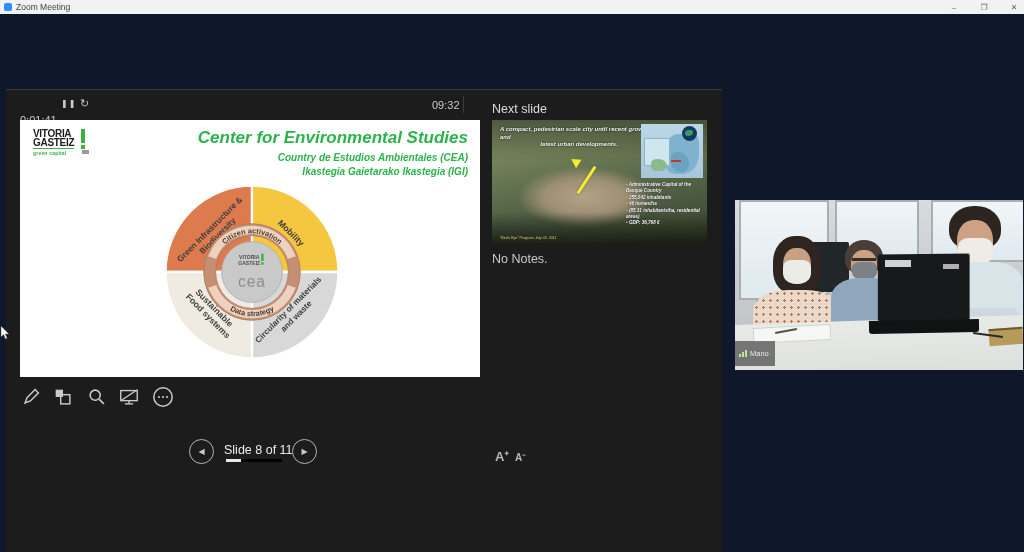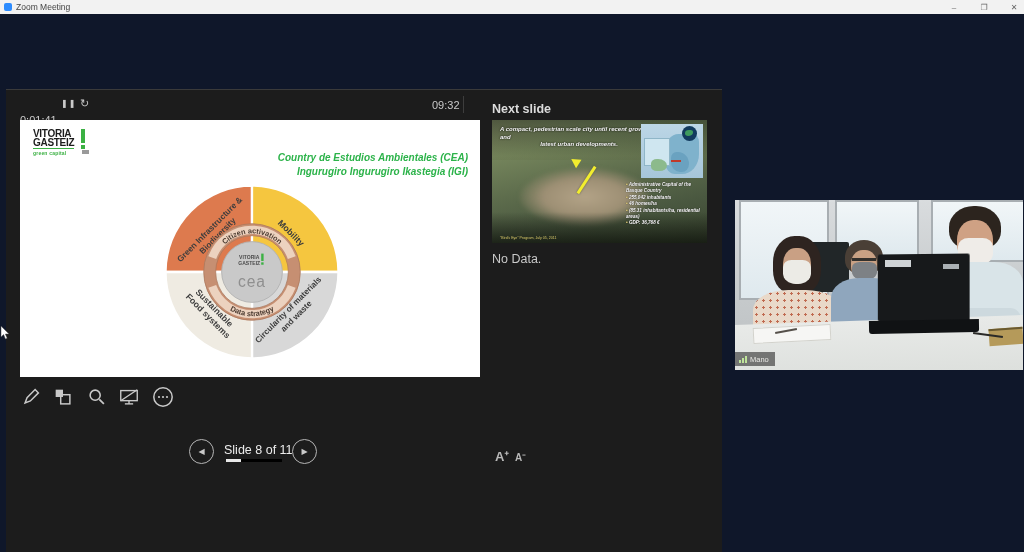--- a/index.html
+++ b/index.html
@@ -14,21 +14,21 @@
   .win-controls{position:absolute;right:4px;top:0;height:14px;display:flex;gap:18px;align-items:center;}
   .win-btn{font-size:8px;color:#666;width:12px;text-align:center;cursor:default;}
 
   
   .panel{left:6px;top:89px;width:716px;height:463px;background:#1c1c1c;border-top:1px solid #3a3a3a;}
   .timer-text{left:20px;top:114px;font-size:11px;color:#c9c9c9;}
   .pause-btn{left:61px;top:99px;font-size:8px;color:#c9c9c9;letter-spacing:1px;}
   .restart-btn{left:80px;top:97px;font-size:11px;color:#c9c9c9;}
   .clock{left:432px;top:99px;font-size:11px;color:#c9c9c9;}
   .vdivider{left:463px;top:96px;width:1px;height:17px;background:#3d3d3d;}
-  .nextslide-header{left:492px;top:102px;font-size:12.5px;color:#dcdcdc;font-weight:bold;}
+  .nextslide-header{left:492px;top:102px;font-size:12.5px;color:#dcdcdc;}
 
   
   .slide{left:20px;top:120px;width:460px;height:257px;background:#ffffff;}
   .logo{left:13px;top:9px;display:flex;align-items:flex-start;}
   .logo-txt{line-height:9px;font-weight:bold;font-size:10px;color:#1c1c1c;letter-spacing:-0.3px;font-stretch:condensed;}
   .logo-tag{font-size:5px;color:#3BB143;font-weight:bold;letter-spacing:.2px;border-top:1.5px solid #3BB143;margin-top:1px;padding-top:.5px;}
   .logo-bang{margin-left:2px;display:flex;flex-direction:column;align-items:center;}
   .bang-bar{width:4px;height:14px;background:#3BB143;}
   .bang-dot{width:4px;height:4px;background:#3BB143;margin-top:1.5px;}
   .bang-gray{width:7px;height:4px;background:#9a9a9a;margin-top:1px;margin-left:6px;}
@@ -110,21 +110,21 @@
   
   .table{left:-10px;top:120px;width:310px;height:60px;background:linear-gradient(180deg,#e8eae8,#dcdfdc);transform:rotate(-2deg);}
   .papers{left:18px;top:126px;width:76px;height:14px;background:#f6f6f4;border:1px solid #d2d2cc;transform:rotate(-3deg);}
   .pen{left:40px;top:130px;width:22px;height:1.5px;background:#55504a;transform:rotate(-10deg);}
   .laptop-screen{left:142px;top:54px;width:92px;height:68px;background:#17191b;border-radius:2px;transform:perspective(200px) rotateY(-4deg);}
   .laptop-label{left:150px;top:60px;width:26px;height:7px;background:#cfd3d6;}
   .laptop-label2{left:208px;top:64px;width:16px;height:5px;background:#aab0b4;}
   .laptop-base{left:134px;top:120px;width:110px;height:13px;background:#101214;border-radius:0 0 3px 3px;transform:rotate(-1deg);}
   .book{left:254px;top:128px;width:34px;height:15px;background:#b59a5a;border-top:2px solid #6a5a30;transform:rotate(-4deg);}
   .cable{left:238px;top:134px;width:30px;height:2px;background:#2a2a28;transform:rotate(8deg);}
-  .nametag{left:0px;bottom:4px;height:14px;background:rgba(25,25,25,.55);display:flex;align-items:center;padding:0 6px 0 4px;gap:3px;position:absolute;}
+  .nametag{left:0px;bottom:4px;height:25px;background:rgba(25,25,25,.55);display:flex;align-items:center;padding:0 6px 0 4px;gap:3px;position:absolute;}
   .sigbars{display:flex;align-items:flex-end;gap:1px;}
   .sigbars i{display:block;width:2px;background:#bfe49a;}
   .sb1{height:3px;} .sb2{height:5px;} .sb3{height:7px;}
   .nametag-text{font-size:7.5px;color:#e9e9e6;}
 
   .cursor{left:0px;top:326px;}
 </style>
 </head>
 <body>
 
@@ -155,22 +155,23 @@
         <div class="logo-txt">VITORIA</div>
         <div class="logo-txt">GASTEIZ</div>
         <div class="logo-tag">green capital</div>
       </div>
       <div class="logo-bang">
         <div class="bang-bar"></div>
           <div class="bang-dot"></div>
           <div class="bang-gray"></div>
       </div>
     </div>
+    <div class="abs slide-title">Center for Environmental Studies</div>
     <div class="abs slide-sub sub1">Country de Estudios Ambientales (CEA)</div>
-    <div class="abs slide-sub sub2">Ingurugiro Ingurugiro Ikastegia (IGI)</div>
+    <div class="abs slide-sub sub2">Ikastegia Gaietarako Ikastegia (IGI)</div>
 
     <svg class="abs wheel" viewBox="0 0 200 200">
       <path d="M100,100 L6,100 A94,94 0 0 1 100,6 Z" fill="#DD7A4E" stroke="#ffffff" stroke-width="2.5"></path>
       <path d="M100,100 L100,6 A94,94 0 0 1 194,100 Z" fill="#F5C63F" stroke="#ffffff" stroke-width="2.5"></path>
       <path d="M100,100 L194,100 A94,94 0 0 1 100,194 Z" fill="#D8D8D8" stroke="#ffffff" stroke-width="2.5"></path>
       <path d="M100,100 L100,194 A94,94 0 0 1 6,100 Z" fill="#EFEBE2" stroke="#ffffff" stroke-width="2.5"></path>
 
       <text transform="translate(57,55) rotate(-45)" text-anchor="middle" font-size="9" font-weight="bold" fill="#3d3d3d">
         <tspan x="0" y="0">Green Infrastructure &amp;</tspan>
         <tspan x="0" dy="11">Biodiversity</tspan>
@@ -282,21 +283,21 @@
       <div class="tbullet">255,042 inhabitants</div>
       <div class="tbullet">46 homes/ha</div>
       <div class="tbullet">(85.31 inhabitants/ha, residential areas)</div>
       <div class="tbullet">GDP: 36,768 €</div>
     </div>
     <div class="abs thumb-arrow-shaft"></div>
     <div class="abs thumb-arrow-head"></div>
     <div class="abs thumb-credit">"Bird's Eye" Program, July 05, 2011</div>
   </div>
 
-  <span class="abs no-notes">No Data.</span>
+  <span class="abs no-notes">No Notes.</span>
   <span class="abs font-btn font-up">A⁺</span>
   <span class="abs font-btn font-down">A⁻</span>
 
   <div class="abs webcam">
     <div class="abs pane pane1"></div>
     <div class="abs pane pane2"></div>
     <div class="abs pane pane3"></div>
     <div class="abs monitor"></div>
     <div class="abs monitor-stand"></div>
 

